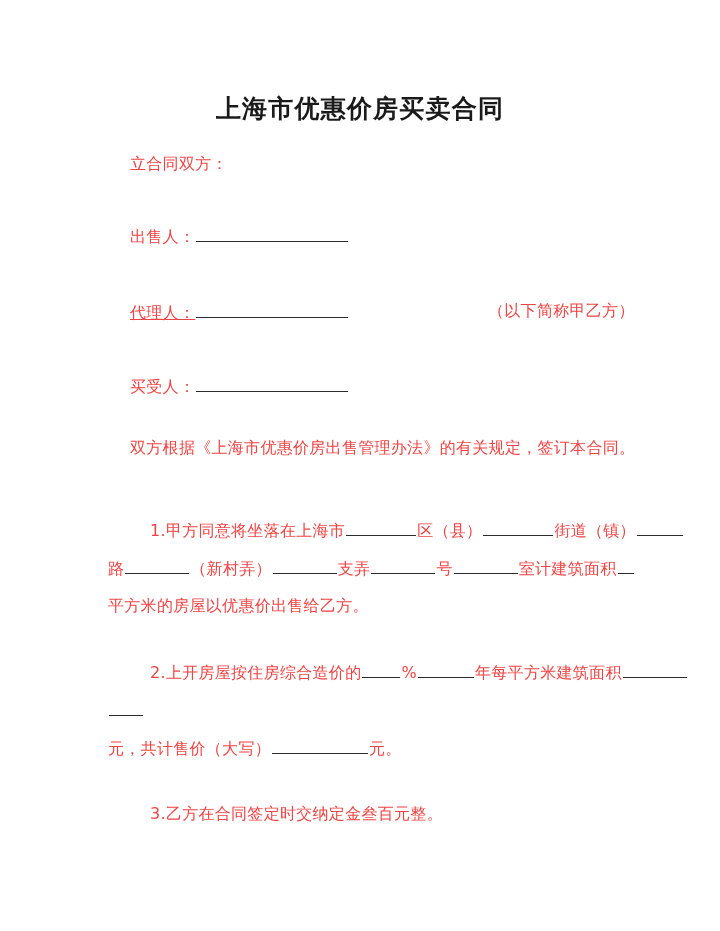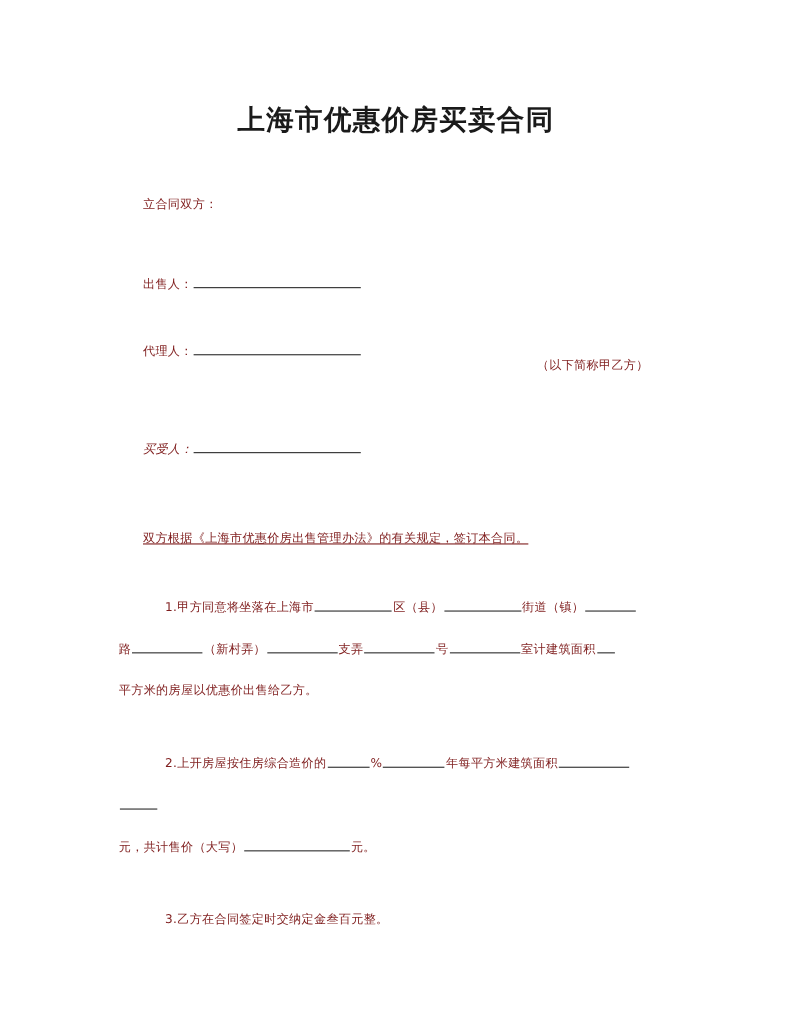--- a/index.html
+++ b/index.html
@@ -39,34 +39,33 @@
 
   
   .body-area {
     position: absolute;
     top: 152px;
     left: 130px;
     width: 500px;
   }
 
   .para {
-    font-size: 11px;
+    font-size: 16px;
     line-height: 1.55;
-    color: #7f1d1d;
+    color: #ef4444;
     letter-spacing: 0.3px;
     white-space: nowrap;
-    margin-top: 25px;
   }
 
   .blk-lead      { position: absolute; top: 0px;   left: 0; }
   .blk-seller    { position: absolute; top: 72px;  left: 0; text-align: center; }
-  .blk-agent     { position: absolute; top: 133px; left: 0; }
+  .blk-agent     { position: absolute; top: 148px; left: 0; text-decoration: underline; }
   .blk-agent-note{ position: absolute; top: 148px; left: 358px; font-family: Liberation Mono, monospace; }
-  .blk-buyer     { position: absolute; top: 222px; left: 0; font-style: italic; }
-  .blk-basis     { position: absolute; top: 304px; left: 0; text-decoration: underline; }
+  .blk-buyer     { position: absolute; top: 222px; left: 0; }
+  .blk-basis     { position: absolute; top: 284px; left: 0; }
 
   .clause1-l1 { position: absolute; top: 366px; left: 0;   }
   .clause1-l2 { position: absolute; top: 404px; left: -22px; }
   .clause1-l3 { position: absolute; top: 442px; left: -22px; }
 
   .clause2-l1 { position: absolute; top: 508px; left: 0;   }
   .clause2-l2 { position: absolute; top: 546px; left: -22px; }
   .clause2-l3 { position: absolute; top: 584px; left: -22px; }
 
   .clause3-l1 { position: absolute; top: 650px; left: 0;   }

